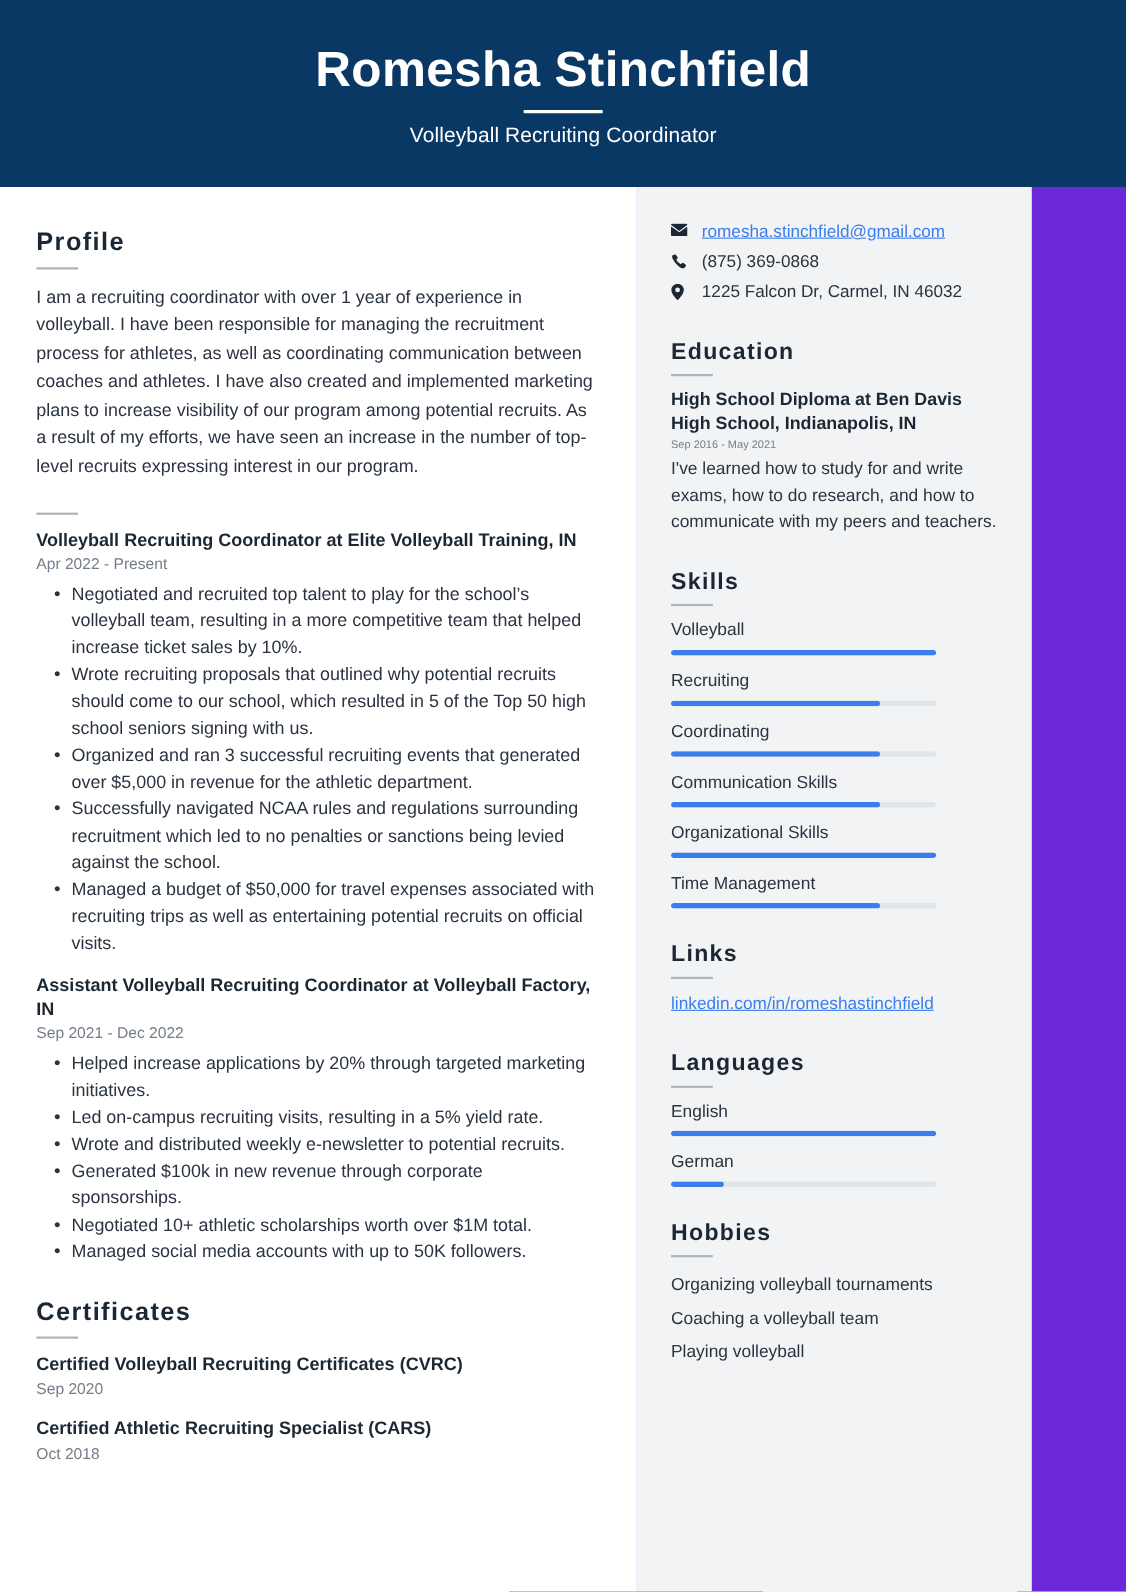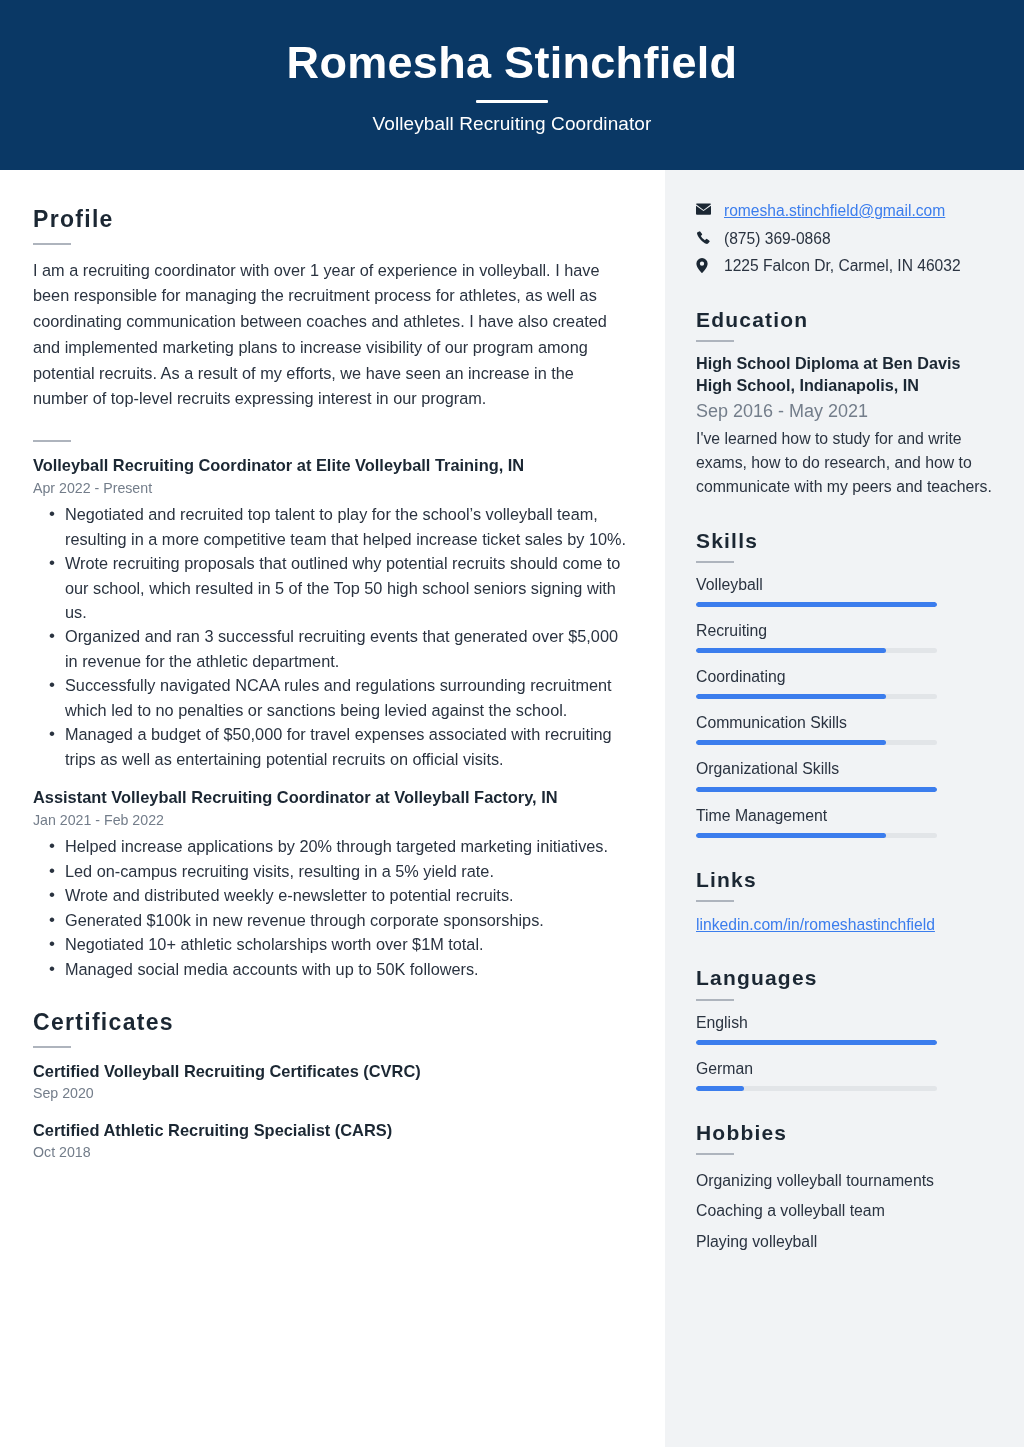--- a/index.html
+++ b/index.html
@@ -35,21 +35,21 @@
     color:#ffffff;
     font-size:19px;
     font-weight:400;
     letter-spacing:0.1px;
     text-align:right;
   }
 
   
   .body-wrap { display:flex; align-items:stretch; height:1277px; }
   .main-col {
-    width:665px;
+    width:579px;
     background:#ffffff;
     padding:36px 36px 0 33px;
   }
   .side-col {
     width:359px;
     background:#f1f3f5;
     padding:30px 30px 0 31px;
   }
 
   
@@ -156,21 +156,21 @@
   }
 
   .edu-degree {
     color:#1b2733;
     font-size:16.2px;
     font-weight:700;
     line-height:1.35;
   }
   .edu-date {
     color:#737d8a;
-    font-size:18px;
+    font-size:10px;
     line-height:1.45;
     margin-top:1px;
   }
   .edu-desc {
     color:#2a3340;
     font-size:15.8px;
     line-height:1.52;
     margin-top:3px;
   }
 
@@ -243,21 +243,21 @@
             <li>Negotiated and recruited top talent to play for the school’s volleyball team, resulting in a more competitive team that helped increase ticket sales by 10%.</li>
             <li>Wrote recruiting proposals that outlined why potential recruits should come to our school, which resulted in 5 of the Top 50 high school seniors signing with us.</li>
             <li>Organized and ran 3 successful recruiting events that generated over $5,000 in revenue for the athletic department.</li>
             <li>Successfully navigated NCAA rules and regulations surrounding recruitment which led to no penalties or sanctions being levied against the school.</li>
             <li>Managed a budget of $50,000 for travel expenses associated with recruiting trips as well as entertaining potential recruits on official visits.</li>
           </ul>
         </div>
 
         <div class="job">
           <div class="job-head">Assistant Volleyball Recruiting Coordinator at Volleyball Factory, IN</div>
-          <div class="job-date">Jan 2021 - Feb 2022</div>
+          <div class="job-date">Sep 2021 - Dec 2022</div>
           <ul class="bullets">
             <li>Helped increase applications by 20% through targeted marketing initiatives.</li>
             <li>Led on-campus recruiting visits, resulting in a 5% yield rate.</li>
             <li>Wrote and distributed weekly e-newsletter to potential recruits.</li>
             <li>Generated $100k in new revenue through corporate sponsorships.</li>
             <li>Negotiated 10+ athletic scholarships worth over $1M total.</li>
             <li>Managed social media accounts with up to 50K followers.</li>
           </ul>
         </div>
       </div>

